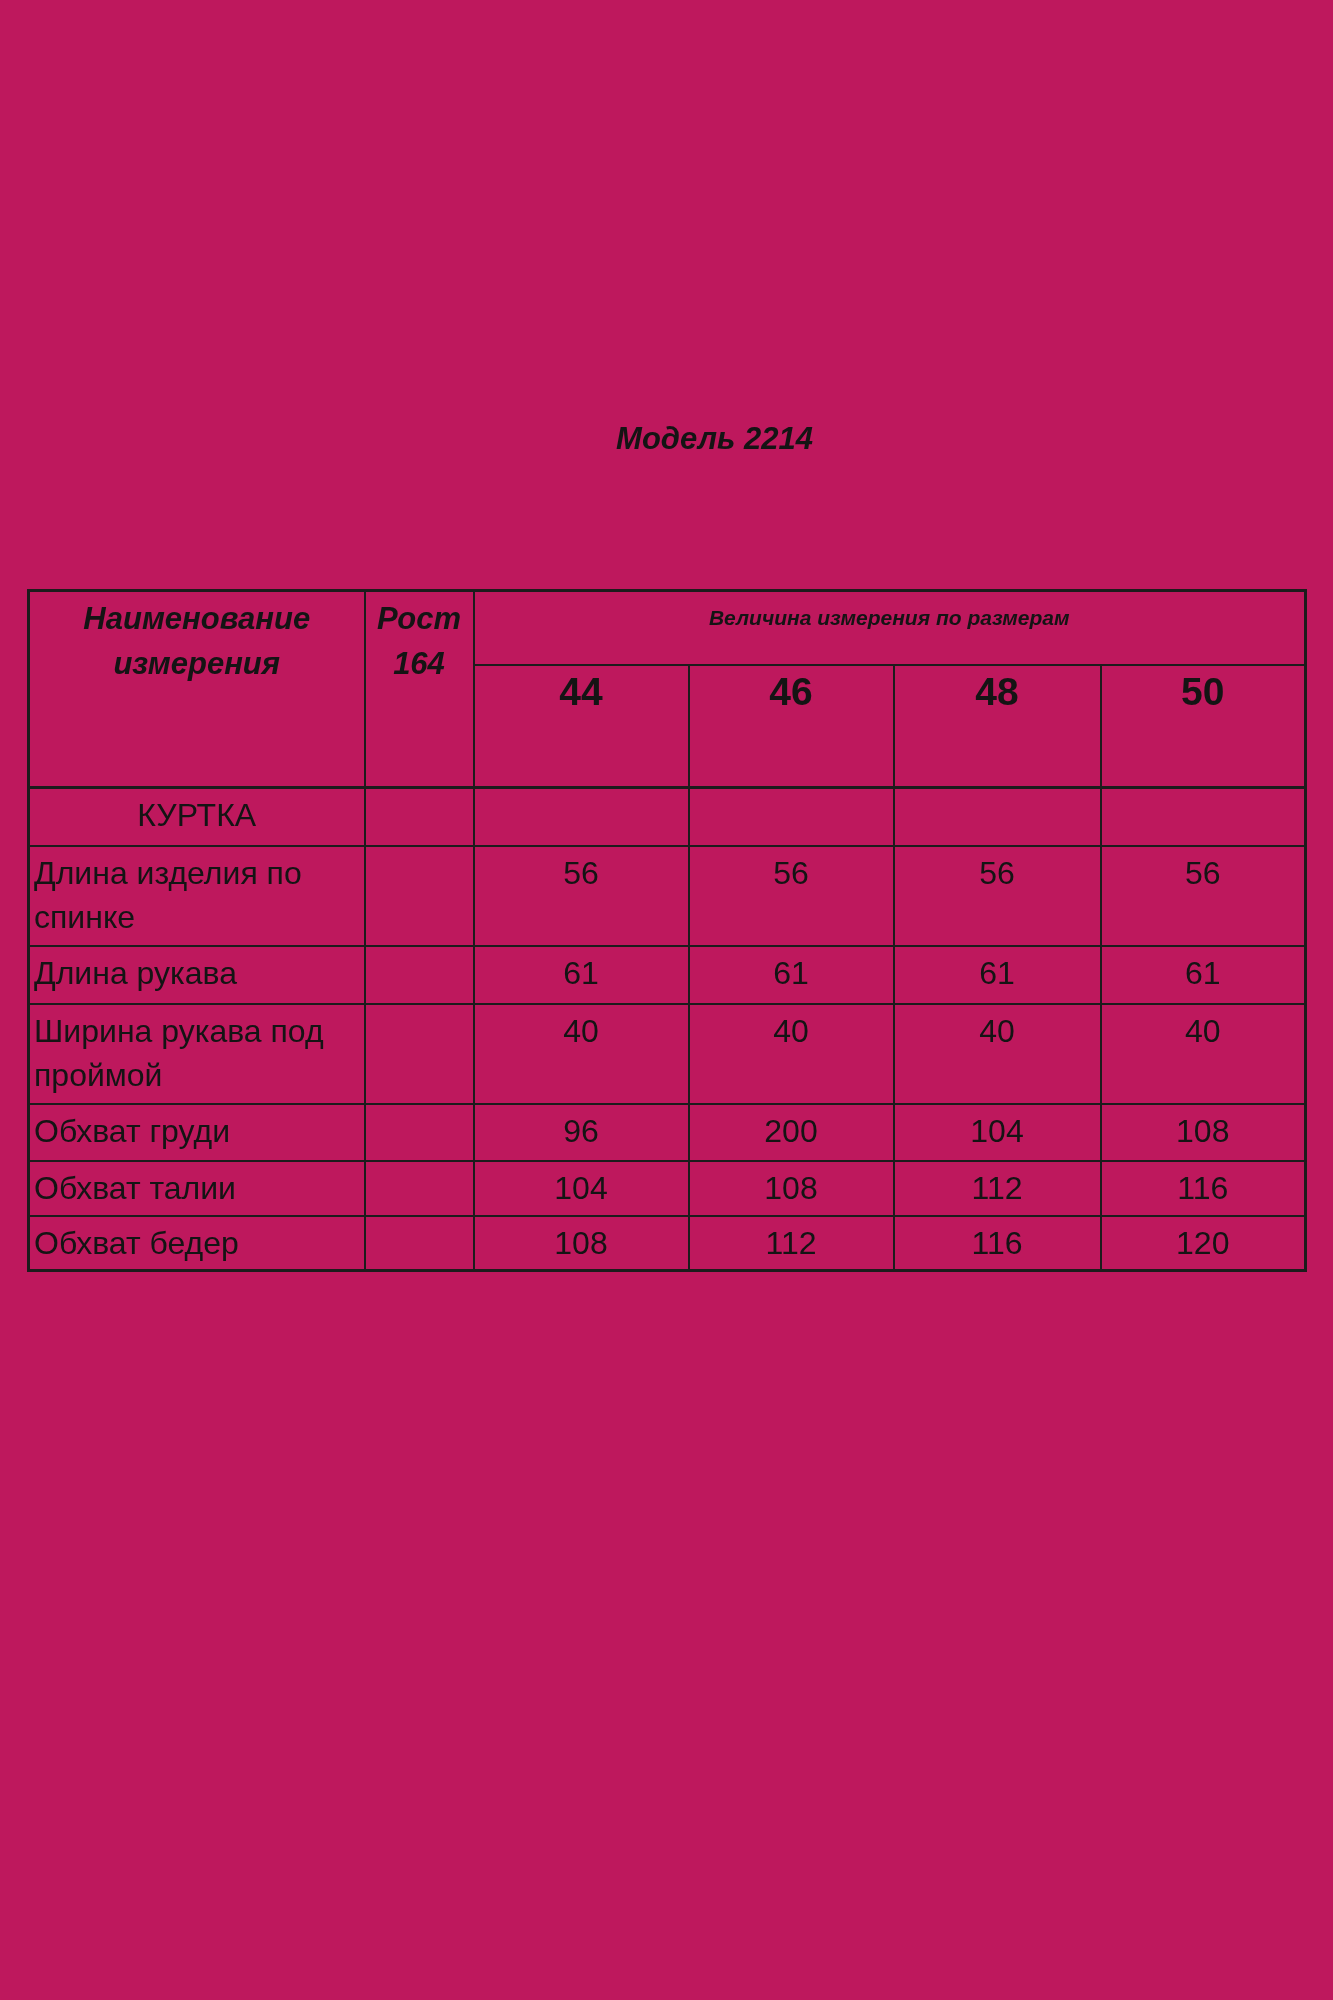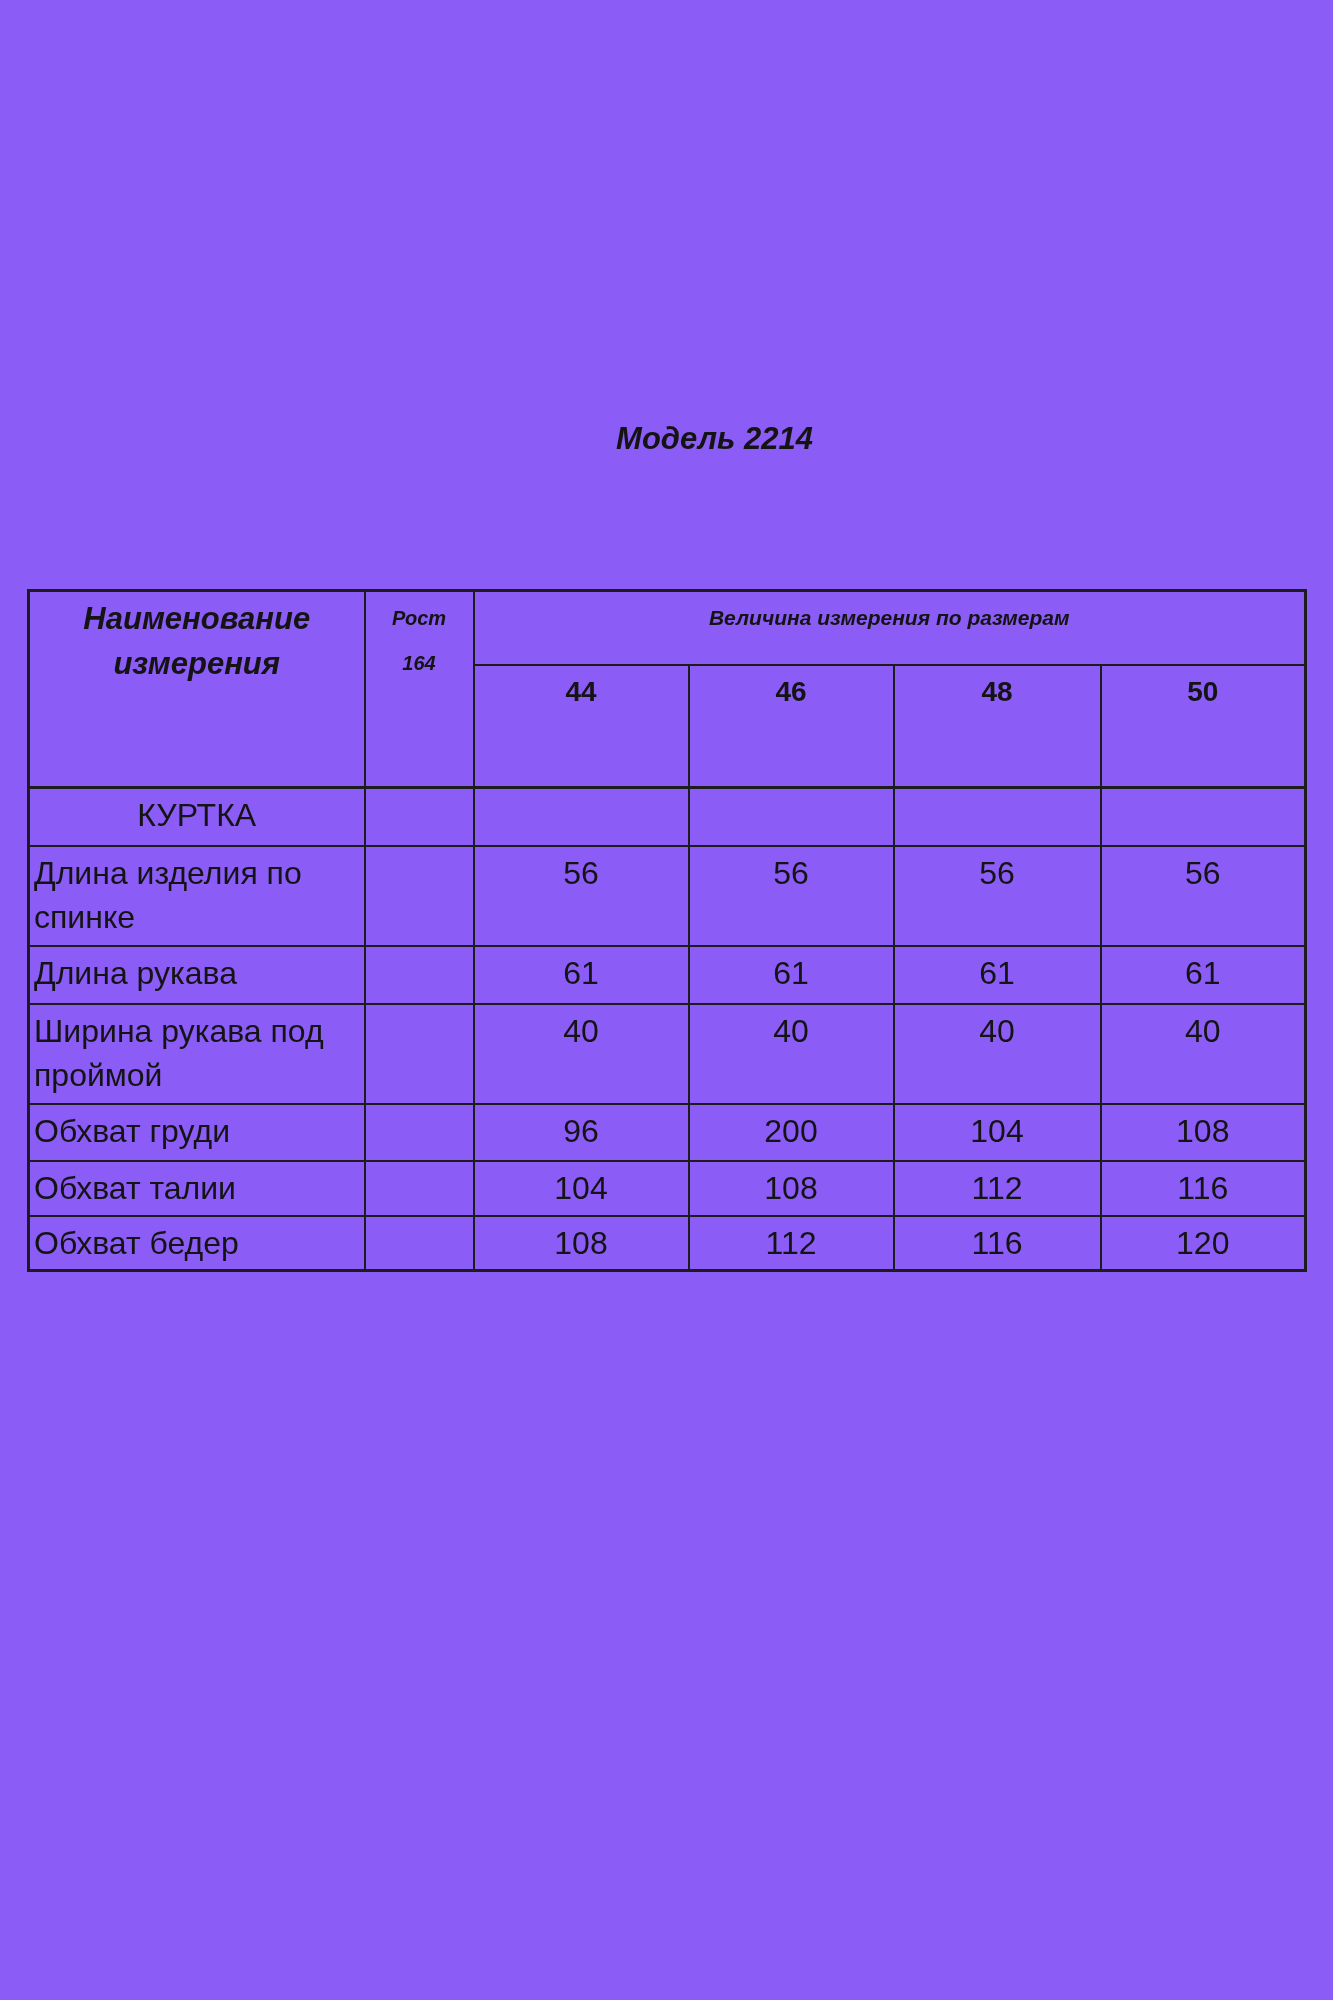--- a/index.html
+++ b/index.html
@@ -1,19 +1,19 @@
 <!DOCTYPE html>
 <html><head>
 <meta charset="utf-8">
 <style>
   html,body{margin:0;padding:0;background:#ffffff;}
   .page{
     position:relative;
     width:1333px;height:2000px;
-    background:#8b5cf6;
+    background:#be185d;
     font-family:"Liberation Sans", sans-serif;
     color:#141414;
     overflow:hidden;
   }
   .doc-title{
     position:absolute;
     top:421px;left:96px;width:1237px;
     text-align:center;
     font-size:31px;font-weight:bold;font-style:italic;
     letter-spacing:0px;
@@ -45,33 +45,33 @@
 
   td.name-head{
     vertical-align:middle;text-align:center;
     font-weight:bold;font-style:italic;
     font-size:31px;line-height:45px;
     white-space:pre-line;
   }
   td.rost-head{
     text-align:center;
     font-weight:bold;font-style:italic;
-    font-size:20px;line-height:45px;
+    font-size:31px;line-height:45px;
     padding-top:6px;
     white-space:pre-line;
   }
   td.span-head{
     vertical-align:middle;text-align:center;
     font-weight:bold;font-style:italic;
     font-size:21px;
   }
   td.size-head{
     text-align:center;
     font-weight:bold;
-    font-size:28px;
+    font-size:39px;
     padding-top:8px;
   }
   td.row-label{
     text-align:left;
     padding:2px 8px 0 12px;
     white-space:pre-line;
   }
   td.section-label{
     text-align:center;
     padding-top:2px;

